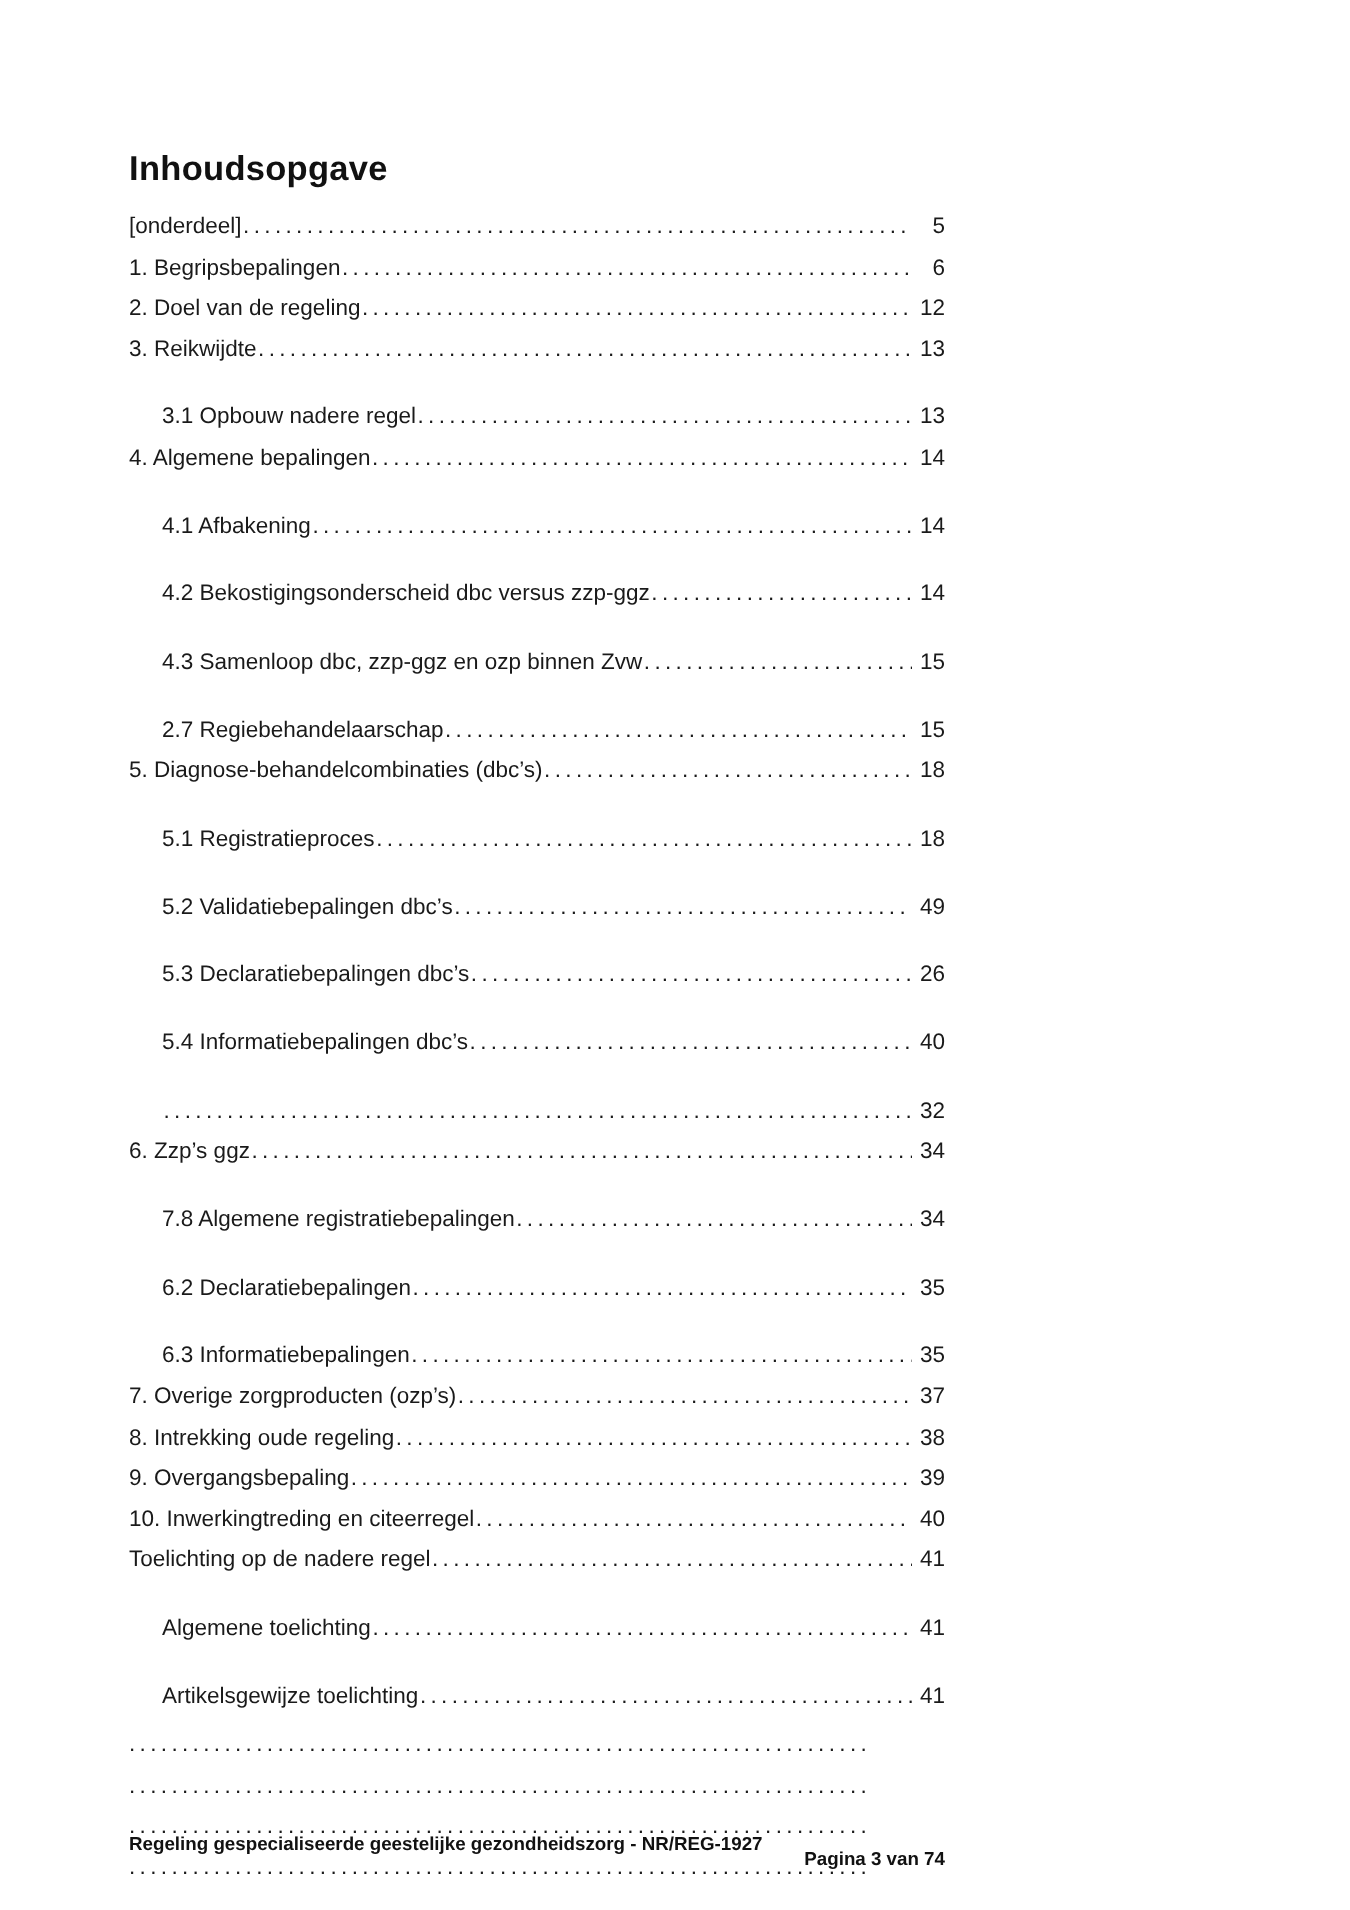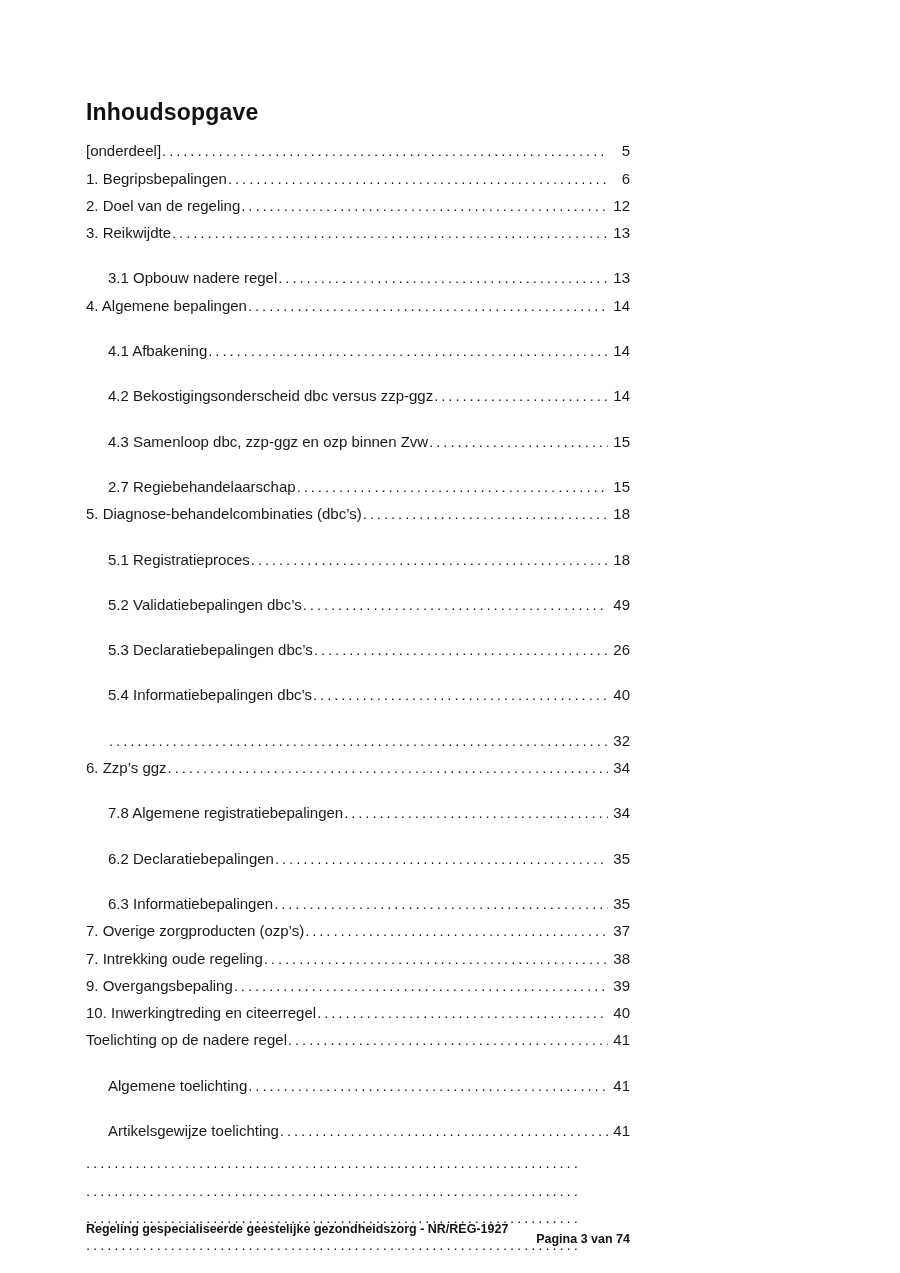--- a/index.html
+++ b/index.html
@@ -189,21 +189,21 @@
         <span class="toc-label">6.3 Informatiebepalingen</span>
         <span class="toc-dots">................................................................................................................................................................................................................................................</span>
         <span class="toc-page">35</span>
       </div>
       <div class="toc-row">
         <span class="toc-label">7. Overige zorgproducten (ozp’s)</span>
         <span class="toc-dots">................................................................................................................................................................................................................................................</span>
         <span class="toc-page">37</span>
       </div>
       <div class="toc-row">
-        <span class="toc-label">7. Intrekking oude regeling</span>
+        <span class="toc-label">8. Intrekking oude regeling</span>
         <span class="toc-dots">................................................................................................................................................................................................................................................</span>
         <span class="toc-page">38</span>
       </div>
       <div class="toc-row">
         <span class="toc-label">9. Overgangsbepaling</span>
         <span class="toc-dots">................................................................................................................................................................................................................................................</span>
         <span class="toc-page">39</span>
       </div>
       <div class="toc-row">
         <span class="toc-label">10. Inwerkingtreding en citeerregel</span>

